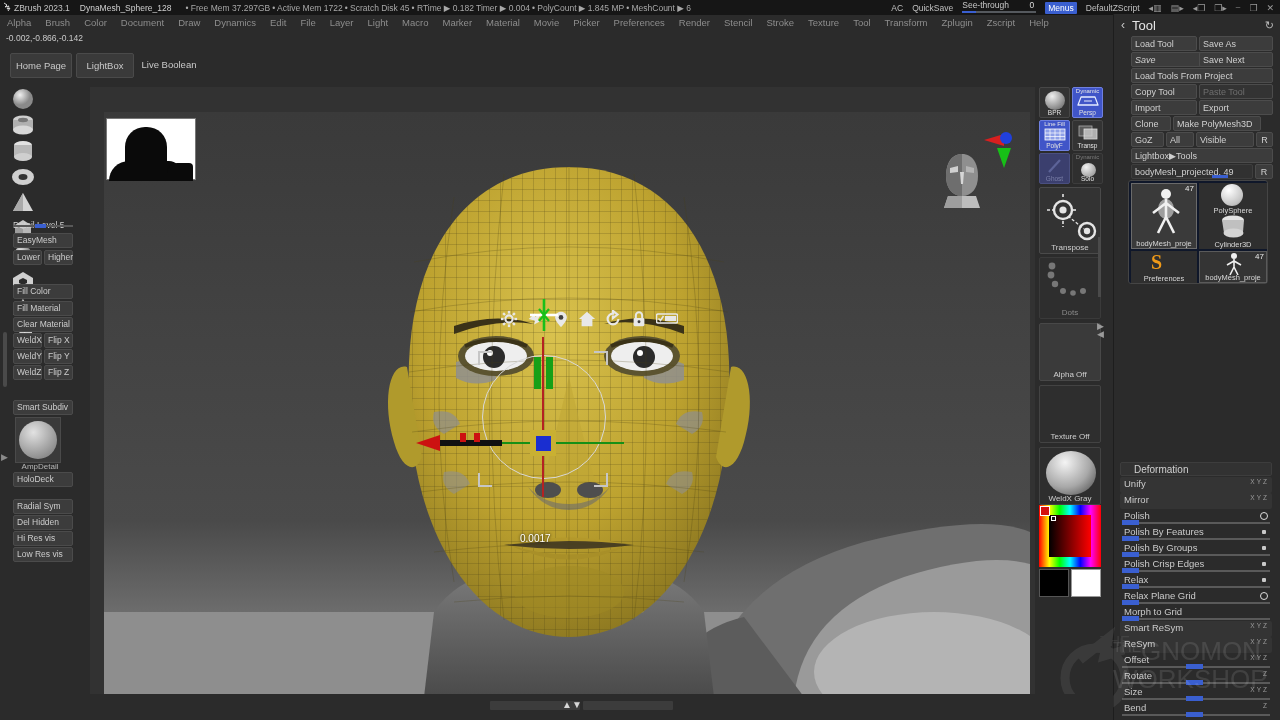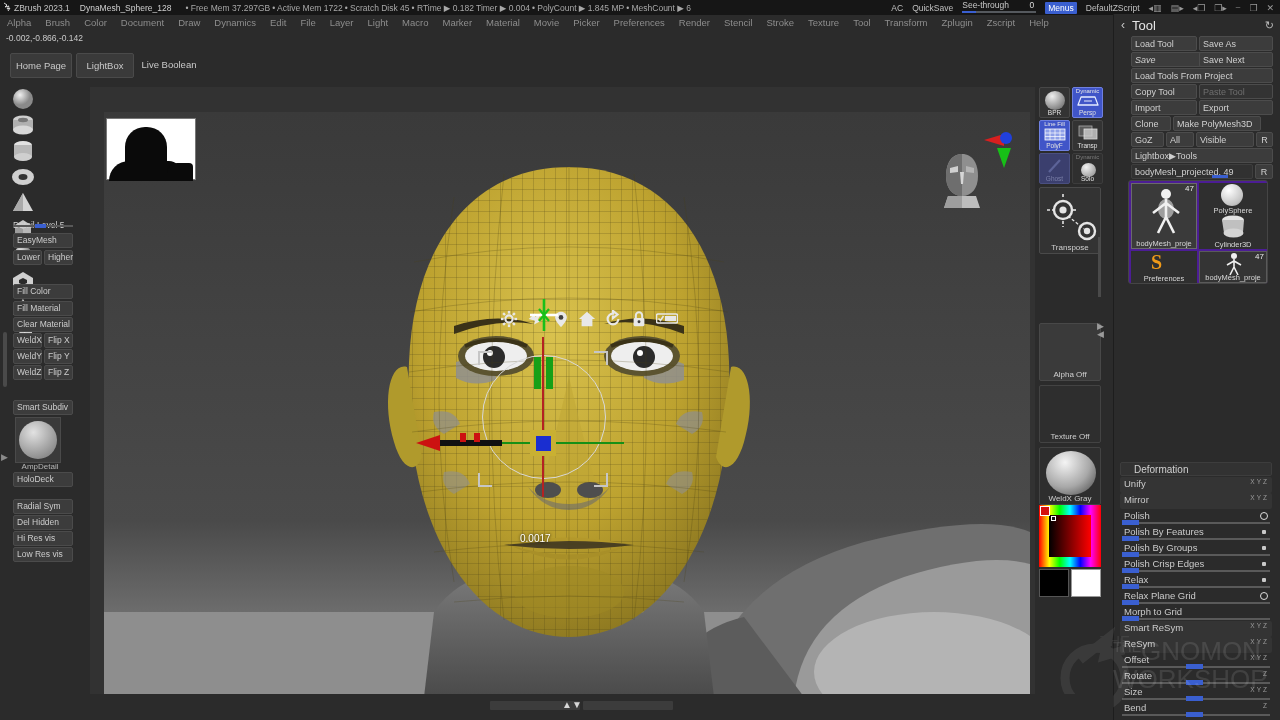--- a/index.html
+++ b/index.html
@@ -234,21 +234,21 @@
   .pal-head .refresh { margin-left: auto; margin-right: 7px; font-size: 11px; color: #bdbdbd; }
   .tbtn {
     background: #3c3c3c; border: 1px solid #4c4c4c; border-radius: 2px;
     font-size: 9px; color: #d0d0d0; line-height: 14px; height: 15px;
     padding-left: 3px; white-space: nowrap; overflow: hidden;
   }
   .tbtn.dis { color: #6e6e6e; }
 
   .thumbs-box {
     position: absolute; left: 1128px; top: 180px; width: 140px; height: 104px;
-    background: #4c1d95; border: 1px solid #454545; border-radius: 3px;
+    background: #0f172a; border: 1px solid #454545; border-radius: 3px;
   }
   .tthumb { position: absolute; background: #2e2e2e; border: 1px solid #3c3c3c; }
   .tthumb.sel { background: #3a3a3a; border-color: #6a6a6a; }
   .tthumb .nm {
     position: absolute; width: 100%; bottom: 0px; text-align: center;
     font-size: 7.5px; color: #d8d8d8; line-height: 9px;
     overflow: hidden; white-space: nowrap;
   }
   .tthumb .cnt {
     position: absolute; right: 2px; top: 0px; font-size: 8px; color: #e8e8e8;
@@ -852,20 +852,31 @@
           <path d="M7 21 L13 21"></path>
             <path d="M33 21 L38 21"></path>
         </g>
         <path d="M28 27 L44 40" stroke="#e4e4e4" stroke-width="1.3" stroke-dasharray="3 2"></path>
         <circle cx="47" cy="42" r="8" fill="none" stroke="#e4e4e4" stroke-width="2.4"></circle>
         <circle cx="47" cy="42" r="3.2" fill="#e4e4e4"></circle>
       </svg>
       <span class="cap">Transpose</span>
     </div>
 
+    <div class="bigbox" style="top:170px;height:62px;background:#2e2e2e;border-color:#3a3a3a;">
+      <svg width="62" height="48" viewBox="0 0 62 48" style="position:absolute;left:0;top:2px;">
+        <circle cx="12" cy="6" r="3.4" fill="#777"></circle>
+        <circle cx="11" cy="15" r="3.4" fill="#777"></circle>
+        <circle cx="15" cy="24" r="3.2" fill="#777"></circle>
+        <circle cx="23" cy="31" r="3" fill="#777"></circle>
+        <circle cx="33" cy="33" r="2.8" fill="#777"></circle>
+        <circle cx="43" cy="31" r="3" fill="#777"></circle>
+      </svg>
+      <span class="cap" style="color:#8a8a8a;">Dots</span>
+    </div>
 
     <div class="bigbox" style="top:236px;height:58px;background:#3a3a3a;border-color:#484848;">
       <span class="cap">Alpha Off</span>
     </div>
     <div class="bigbox" style="top:298px;height:58px;background:#2e2e2e;border-color:#434343;">
       <span class="cap">Texture Off</span>
     </div>
     <div class="bigbox" style="top:360px;height:58px;background:#2e2e2e;border-color:#434343;">
       <div style="position:absolute;left:6px;top:3px;width:50px;height:44px;border-radius:50%;background:radial-gradient(circle at 38% 26%,#f4f4f4,#a8a8a8 55%,#404040 100%);"></div>
       <span class="cap">WeldX Gray</span>

